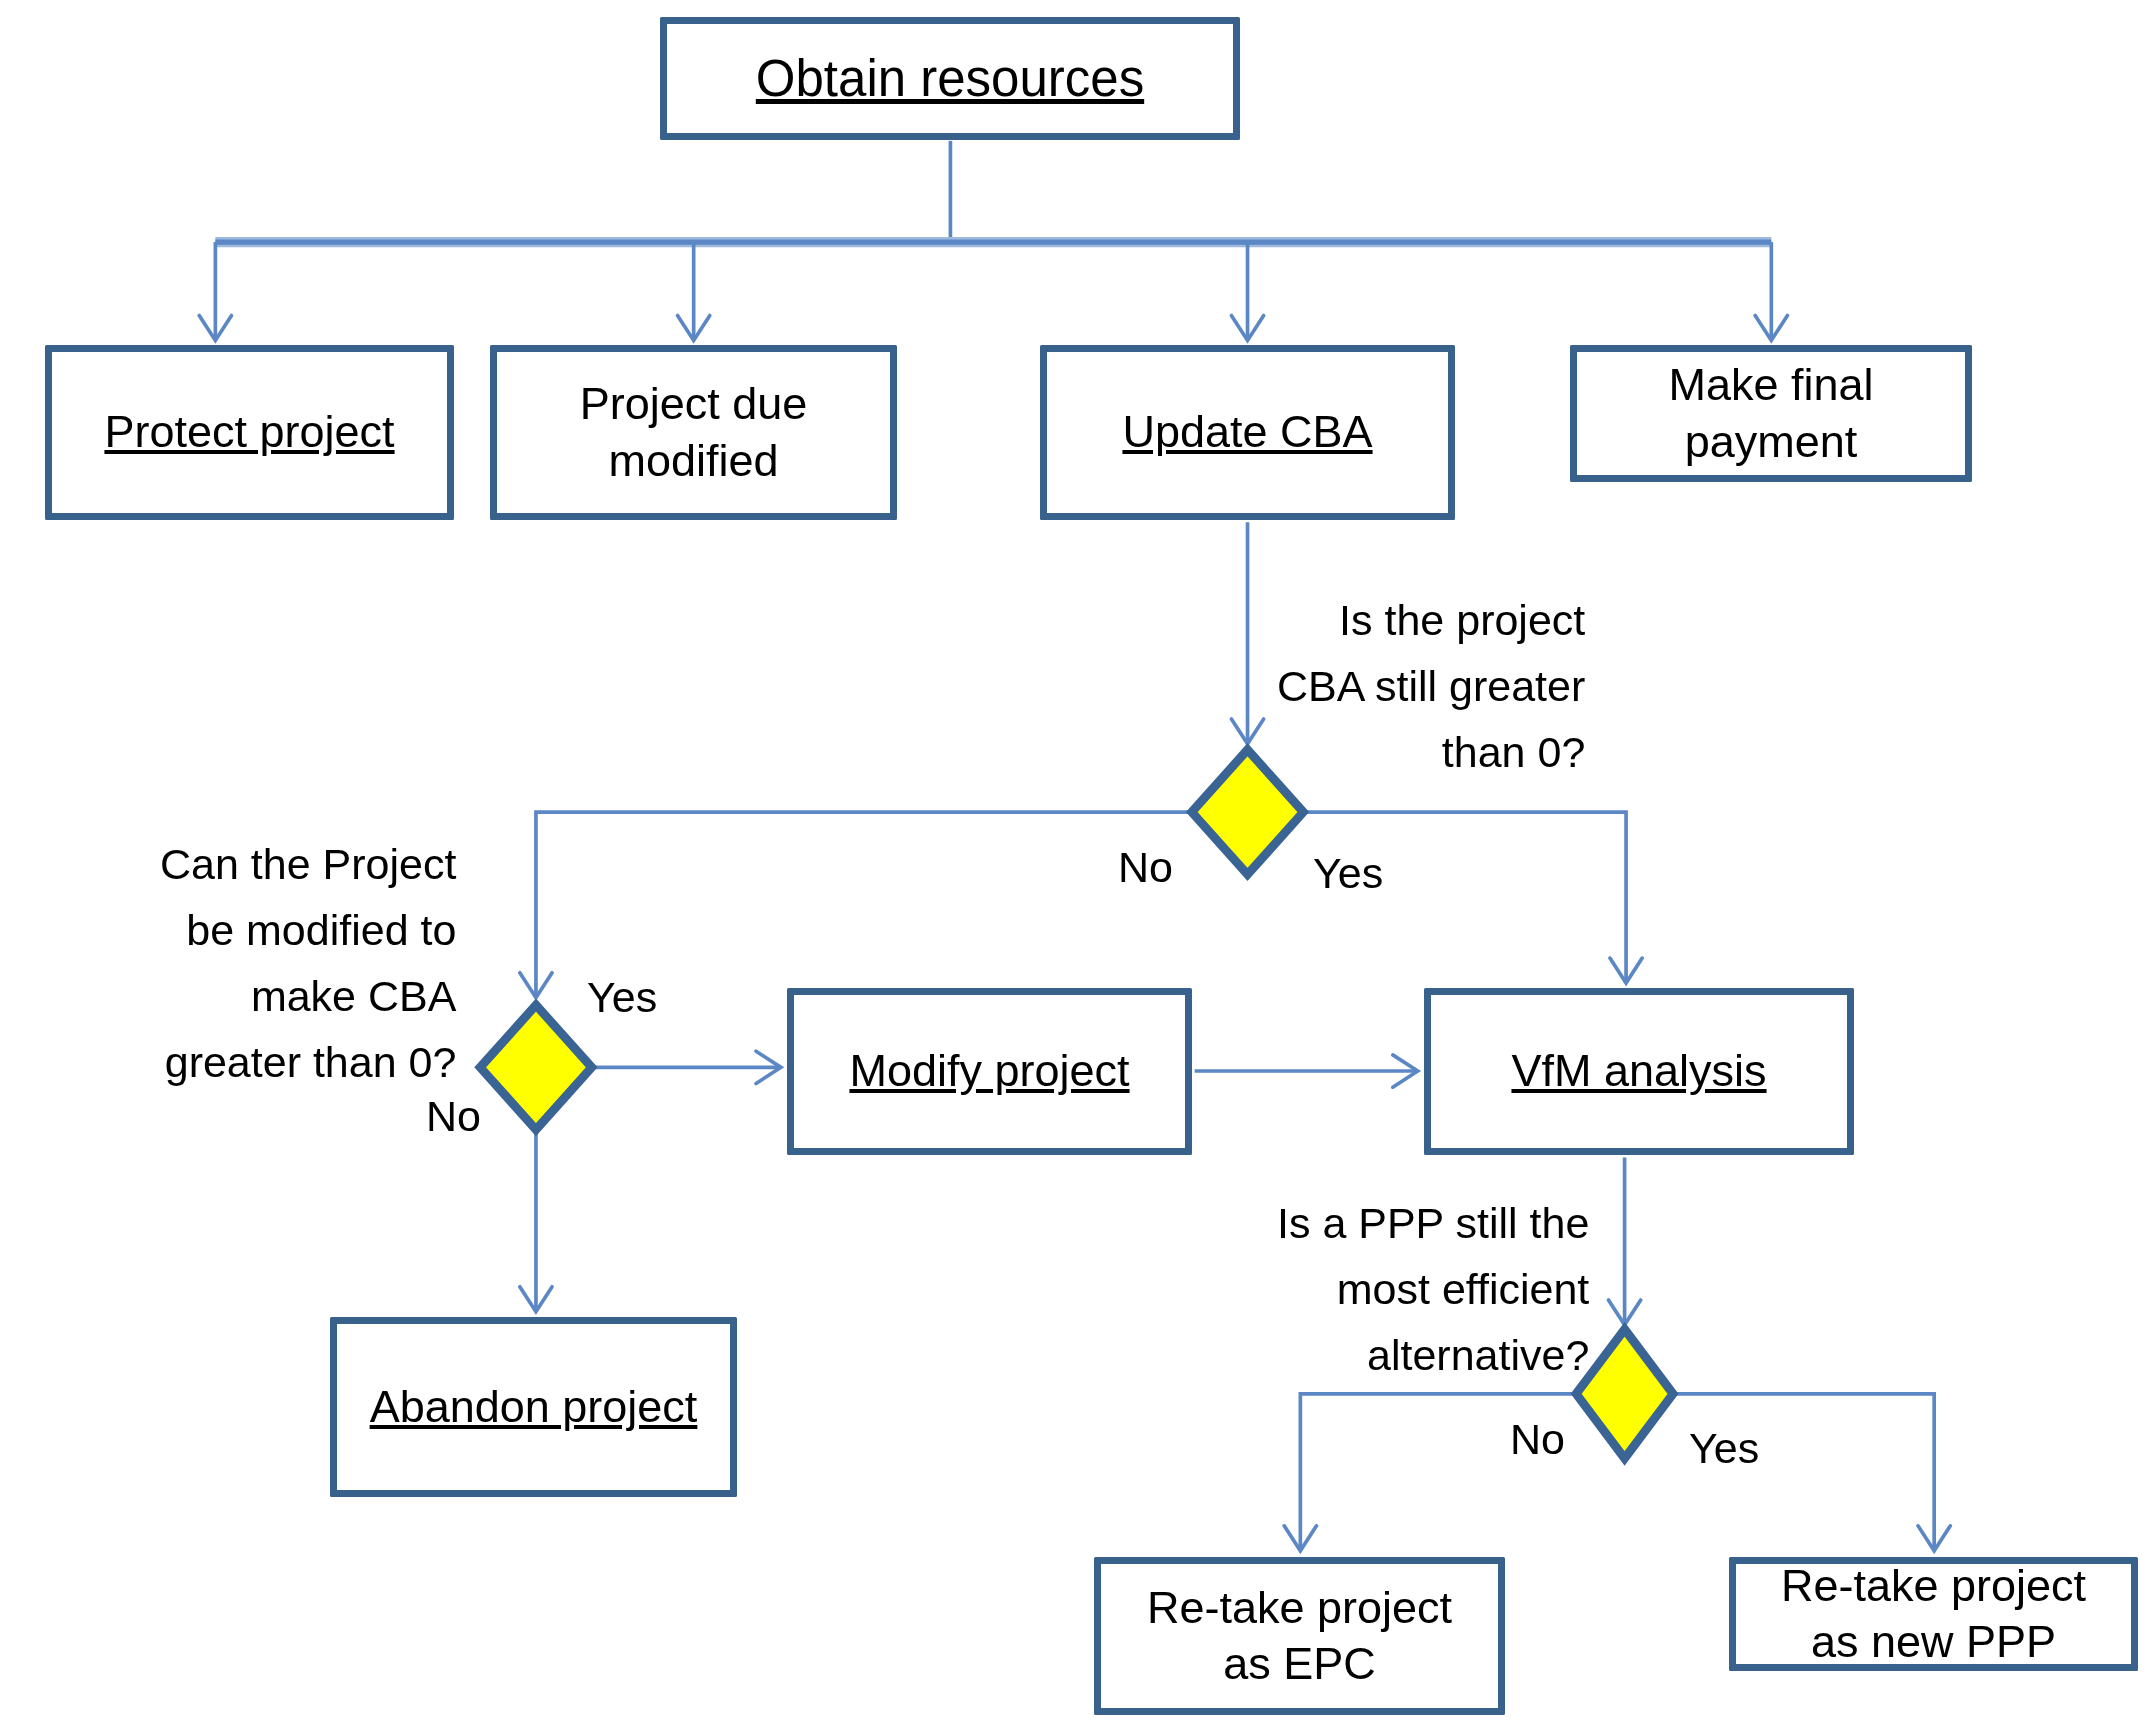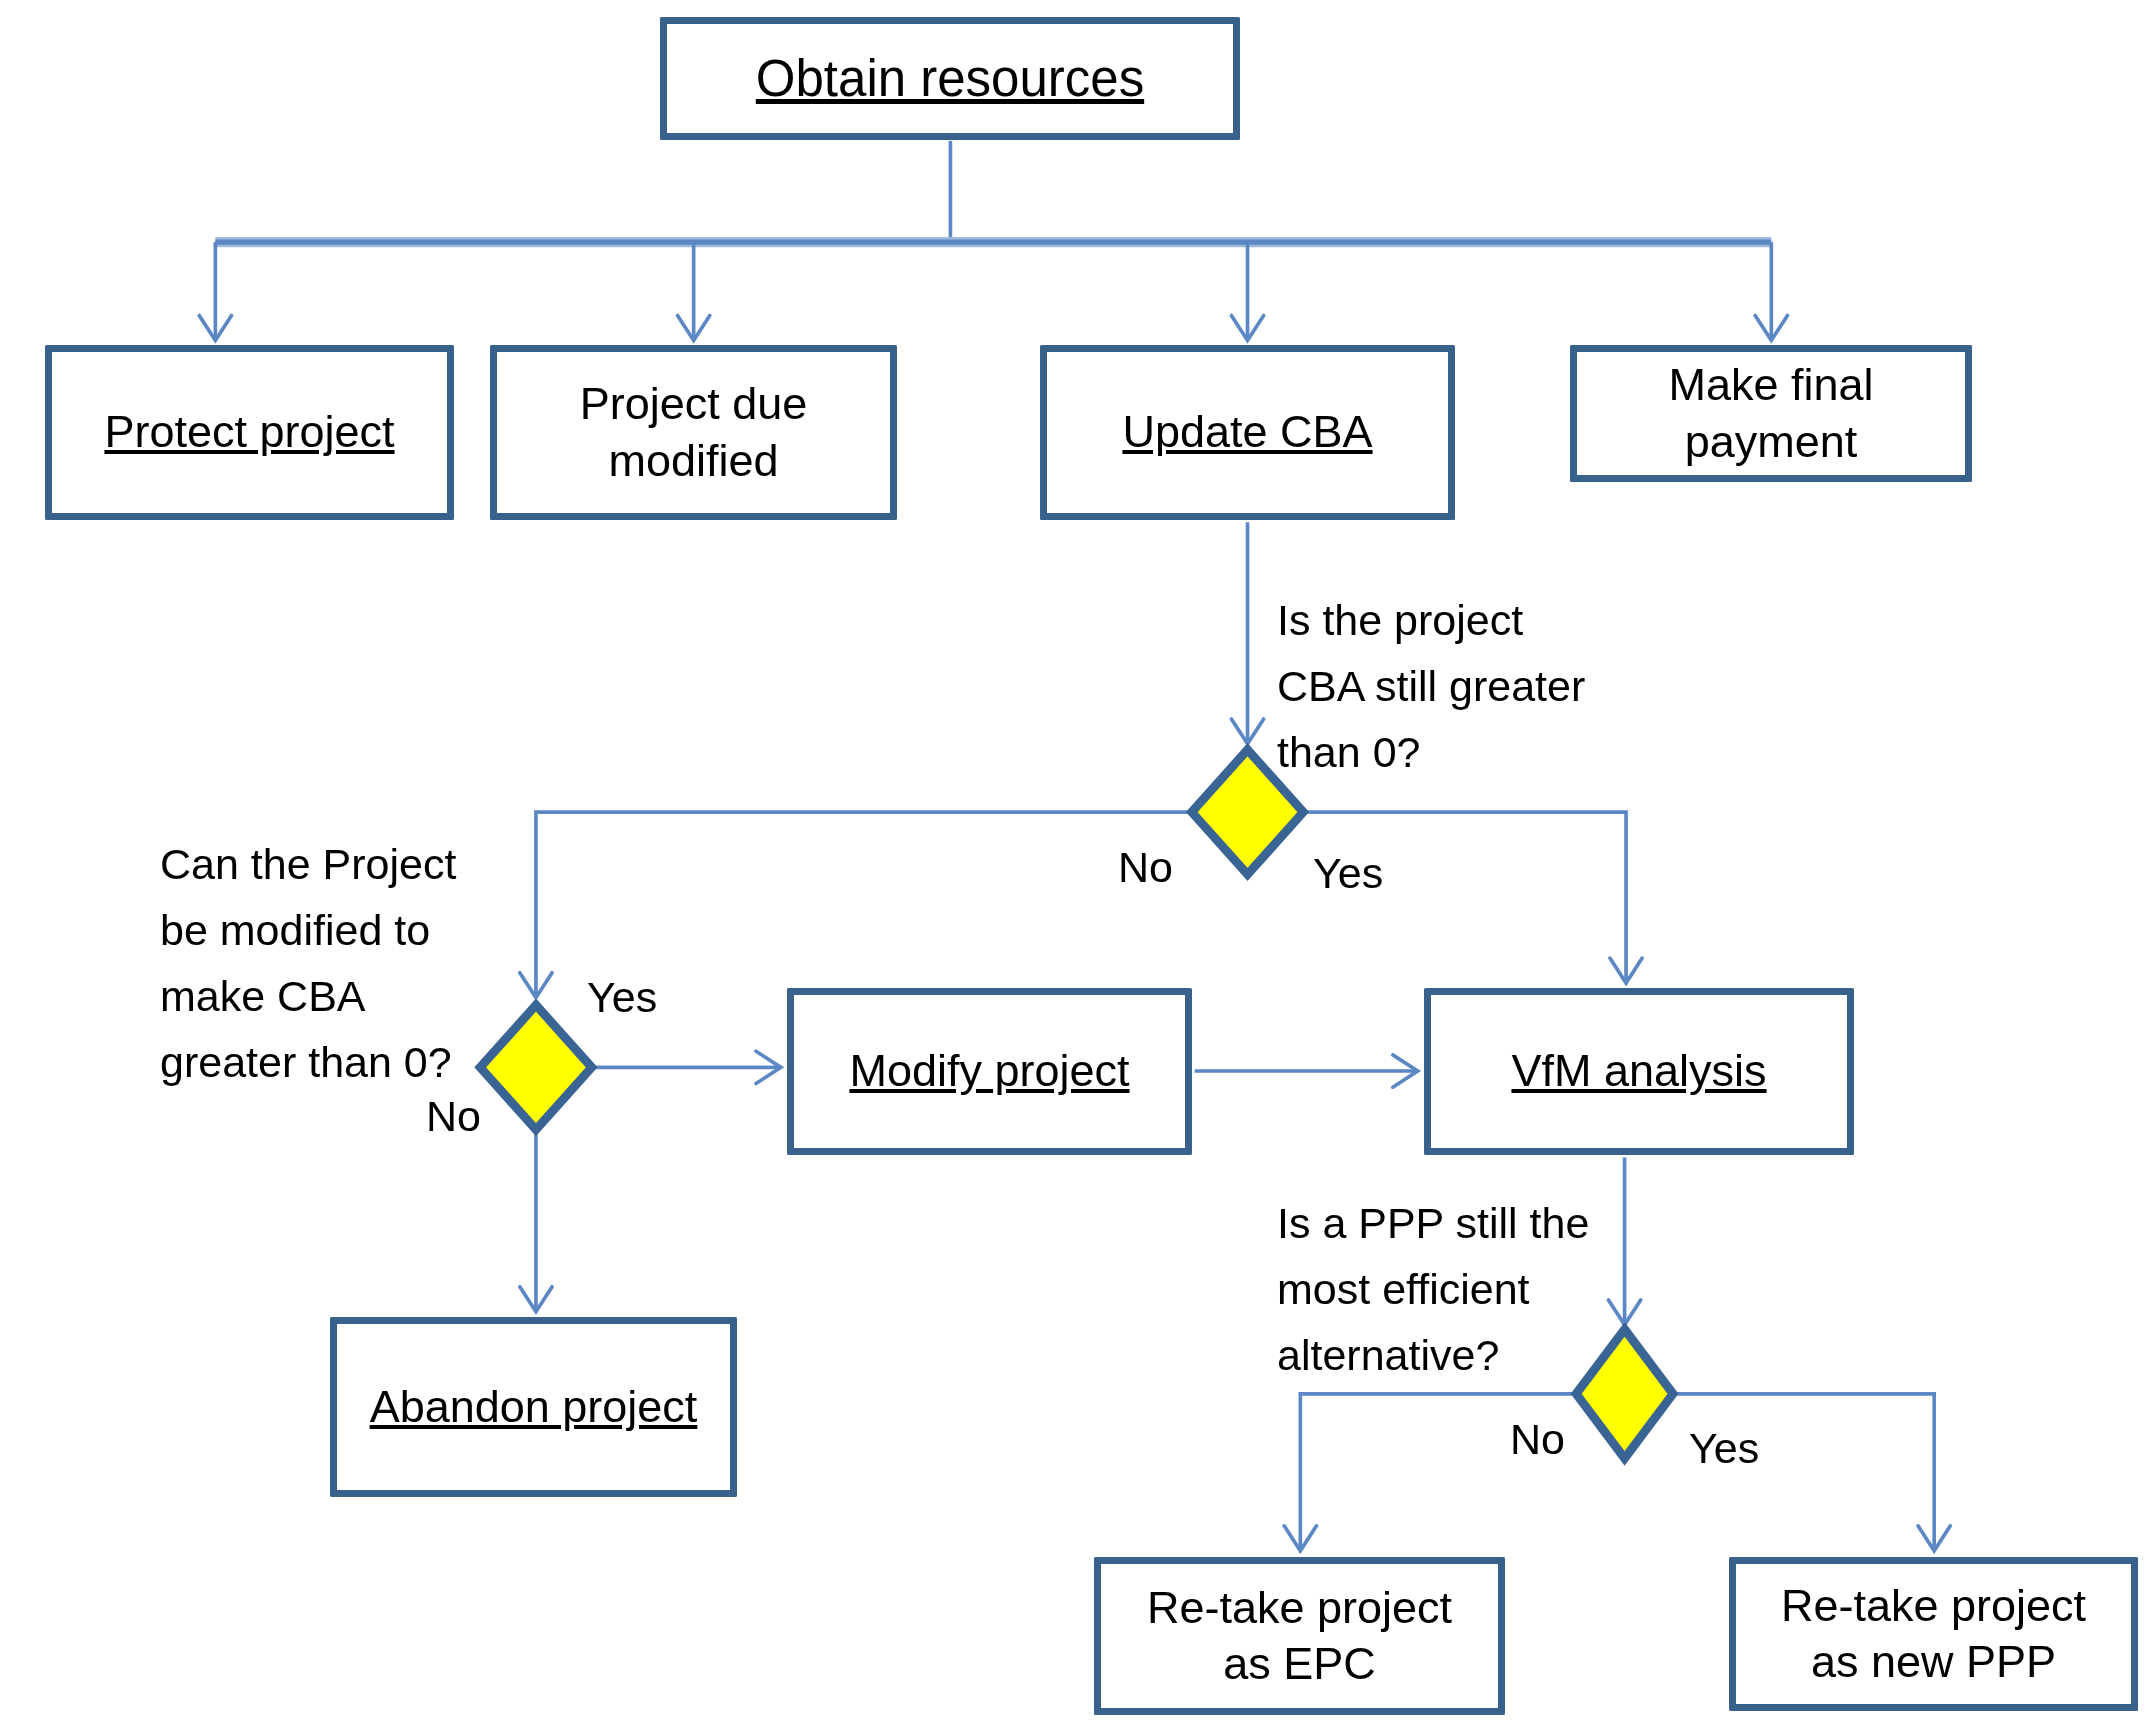--- a/index.html
+++ b/index.html
@@ -66,21 +66,21 @@
     font-size: 45px;
     line-height: 1.25;
     padding: 0 33px;
   }
   .node.one-line { white-space: nowrap; text-decoration: underline; }
   .node.title-node { font-size: 51px; }
   .annotation {
     position: absolute;
     font-size: 43px;
     line-height: 66px;
-    text-align: left;
+    text-align: right;
   }
   .annotation div { white-space: nowrap; }
   .branch-label {
     position: absolute;
     font-size: 43px;
     line-height: 47px;
     white-space: nowrap;
   }
 </style>
 </head>
@@ -165,21 +165,21 @@
   </div>
 
   <div class="node one-line" style="left:330px; top:1317px; width:407px; height:180px;">
     <span>Abandon project</span>
   </div>
 
   <div class="node" style="left:1094px; top:1557px; width:411px; height:158px;">
     <span>Re-take project as EPC</span>
   </div>
 
-  <div class="node" style="left:1729px; top:1557px; width:409px; height:154px;">
+  <div class="node" style="left:1729px; top:1557px; width:409px; height:114px;">
     <span>Re-take project as new PPP</span>
   </div>
 
   <div class="annotation" style="left:1277px; top:587px;">
     <div>Is the project</div>
     <div>CBA still greater</div>
     <div>than 0?</div>
   </div>
 
   <div class="annotation" style="left:160px; top:831px;">

